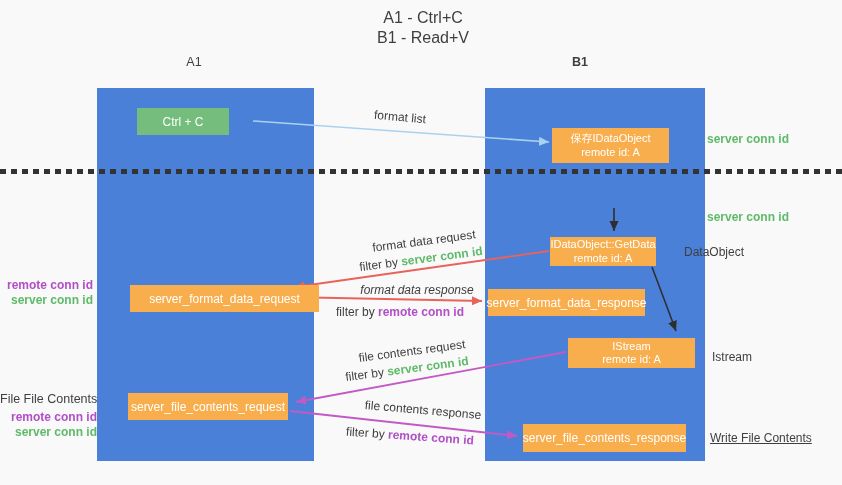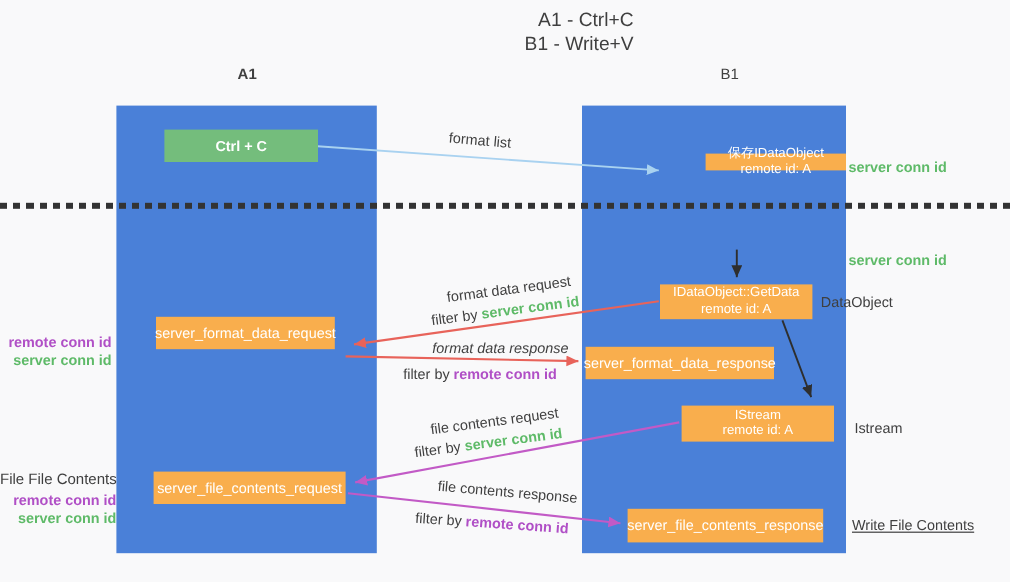--- a/index.html
+++ b/index.html
@@ -1,44 +1,44 @@
 <!DOCTYPE html>
 <html style="--canvas-bg: #f9f9fa; --lifeline-blue: #4a80d8; --green-node: #74bd7c; --orange-node: #f9ae4d; --green-text: #5eba68; --purple-text: #b04fc6; --red-arrow: #e8635a; --magenta-arrow: #c25ac6; --lightblue-arrow: #a9d2f0; --black-arrow: #2e2e2e; --dark-text: #3f3f3f;"><head>
 <meta charset="utf-8">
 <style>
   html,body { margin:0; padding:0; }
   body { font-family: "Liberation Sans", sans-serif; background: var(--canvas-bg, #f9f9fa); }
   .canvas { position:relative; width:842px; height:485px; overflow:hidden; background: var(--canvas-bg,#f9f9fa); }
 
-  .title-block { position:absolute; left:318px; top:8px; width:210px; text-align:right;
+  .title-block { position:absolute; left:318px; top:8px; width:210px; text-align:center;
     font-size:16px; line-height:20px; color: var(--dark-text,#3f3f3f); }
 
   .lifeline-header { position:absolute; width:160px; text-align:center; font-size:12.5px;
     line-height:15px; color: var(--dark-text,#3f3f3f); top:55px; }
-  .lifeline-header.a1 { left:126px;font-weight:bold; }
-  .lifeline-header.b1 { left:528px; }
+  .lifeline-header.a1 { left:114px; }
+  .lifeline-header.b1 { left:500px;font-weight:bold; }
 
   .lifeline-col { position:absolute; top:88px; height:373px; background: var(--lifeline-blue,#4a80d8); }
   .lifeline-col.a1 { left:97px;  width:217px; }
   .lifeline-col.b1 { left:485px; width:220px; }
 
   .divider { position:absolute; left:0; top:169px; width:842px; height:5px;
     background: repeating-linear-gradient(to right, #333 0 6px, transparent 6px 11px); }
 
   .node { position:absolute; display:flex; flex-direction:column; align-items:center;
     justify-content:center; color:#fff; text-align:center; font-size:12px; line-height:14px; }
   .node.two-line { font-size:11px; line-height:13.5px; }
   .node.green  { background: var(--green-node,#74bd7c); }
   .node.orange { background: var(--orange-node,#f9ae4d); }
 
-  .n-ctrl-c   { left:137px; top:108px; width:128px; height:27px;font-weight:bold; }
-  .n-save     { left:588px; top:128px; width:117px; height:14px;text-align:center; }
+  .n-ctrl-c   { left:137px; top:108px; width:92px; height:27px; }
+  .n-save     { left:552px; top:128px; width:117px; height:35px;text-align:center; }
   .n-ctrl-v   { left:555px; top:180px; width:118px; height:27px; }
-  .n-getdata  { left:550px; top:237px; width:127px; height:29px; }
-  .n-fmt-req  { left:130px; top:264px; width:149px; height:27px; }
+  .n-getdata  { left:550px; top:237px; width:106px; height:29px; }
+  .n-fmt-req  { left:130px; top:285px; width:189px; height:27px; }
   .n-fmt-res  { left:488px; top:289px; width:157px; height:27px; }
   .n-istream  { left:568px; top:338px; width:127px; height:30px; }
   .n-file-req { left:128px; top:393px; width:160px; height:27px; }
   .n-file-res { left:523px; top:424px; width:163px; height:28px; }
 
   .lbl { position:absolute; font-size:12px; color: var(--dark-text,#3f3f3f); white-space:nowrap; }
   .lbl.center { transform: translate(-50%,-50%); }
   .lbl.rot-up   { transform: translate(-50%,-50%) rotate(-7.5deg); }
   .lbl.rot-dn5  { transform: translate(-50%,-50%) rotate(5deg); }
   .lbl.rot-dn4  { transform: translate(-50%,-50%) rotate(4deg); }
@@ -61,21 +61,21 @@
   .f-magenta   { fill: var(--magenta-arrow,#c25ac6); }
   .f-black     { fill: var(--black-arrow,#2e2e2e); }
 </style>
 </head>
 <body>
 
 <div class="canvas">
 
   <div class="title-block">
     <div>A1 - Ctrl+C</div>
-    <div>B1 - Write+V</div>
+    <div>B1 - Read+V</div>
   </div>
 
   <div class="lifeline-header a1">
     <div>A1</div>
   </div>
   <div class="lifeline-header b1">
     <div>B1</div>
   </div>
 
   <div class="lifeline-col a1"></div>

